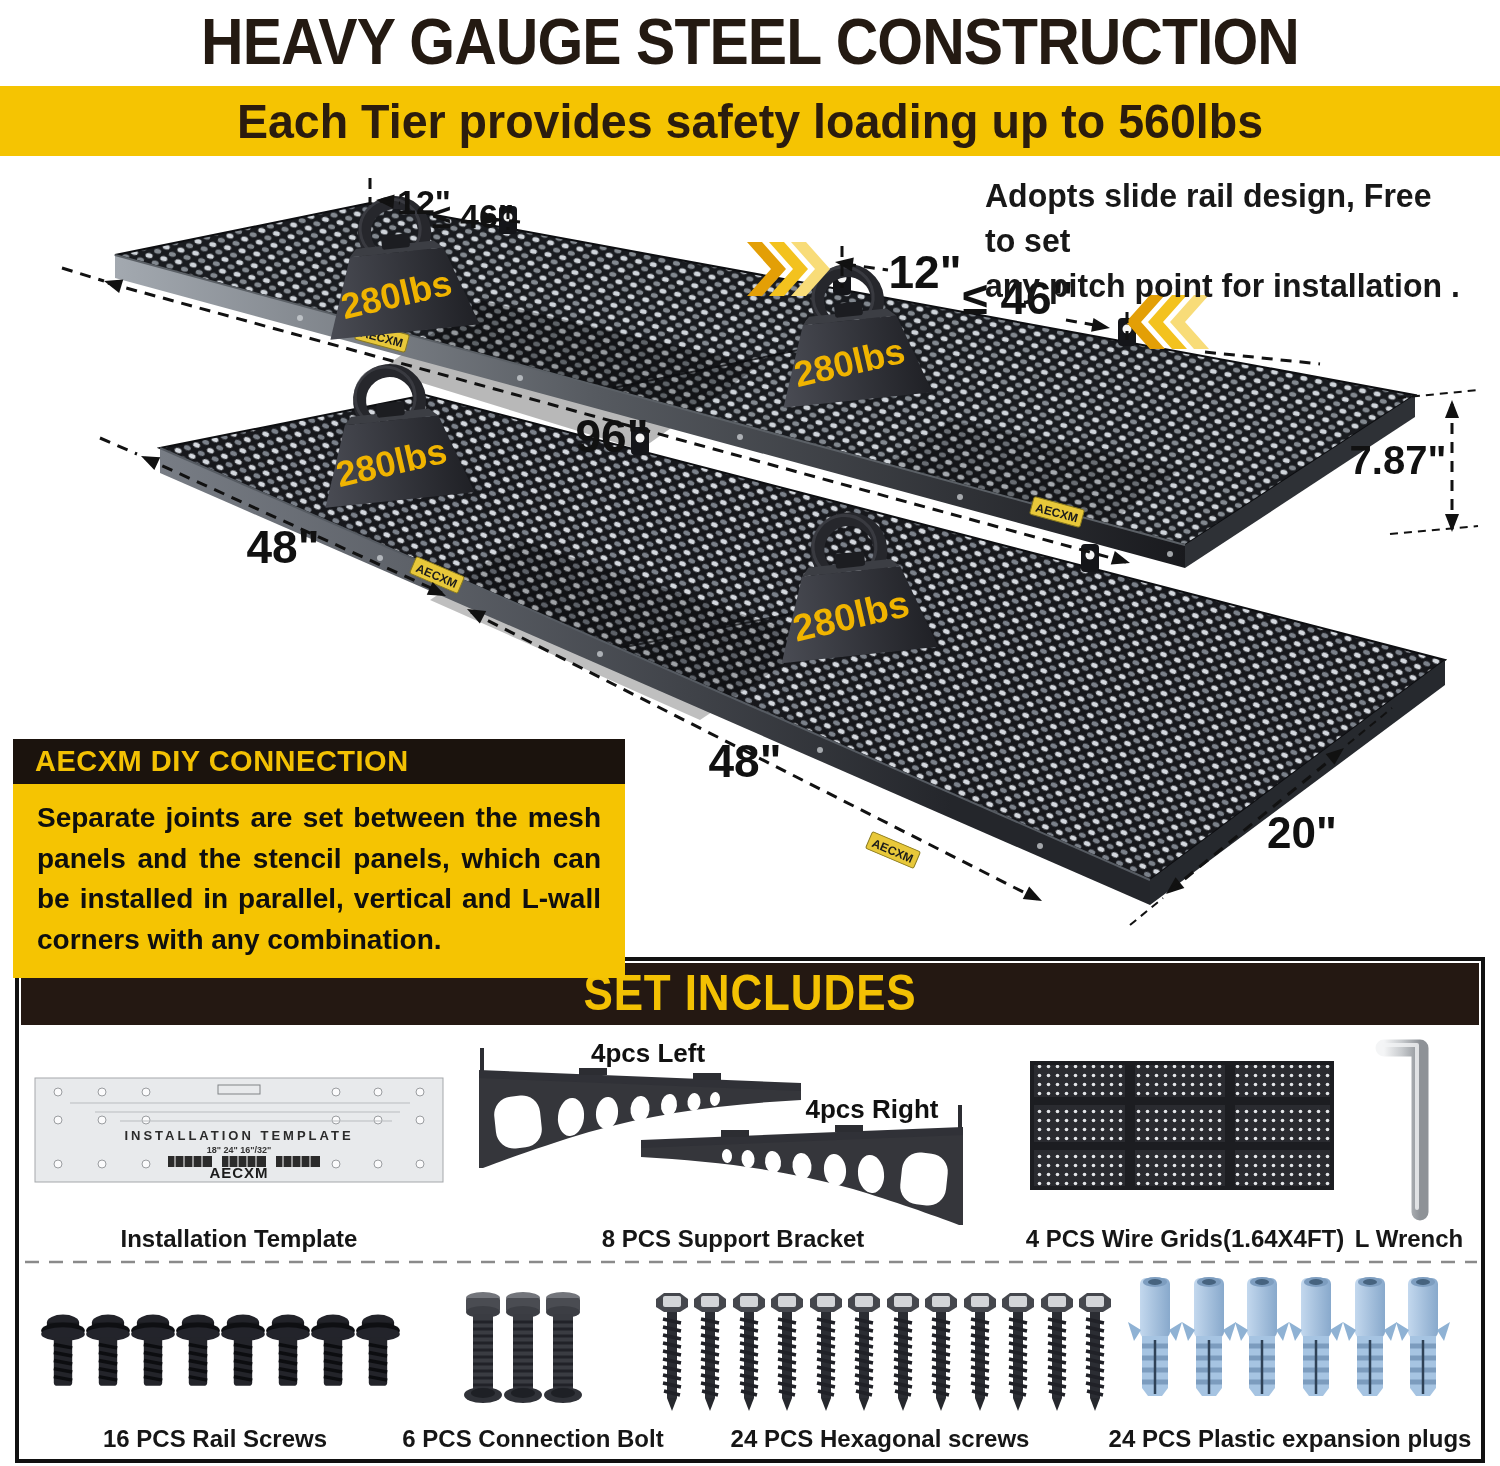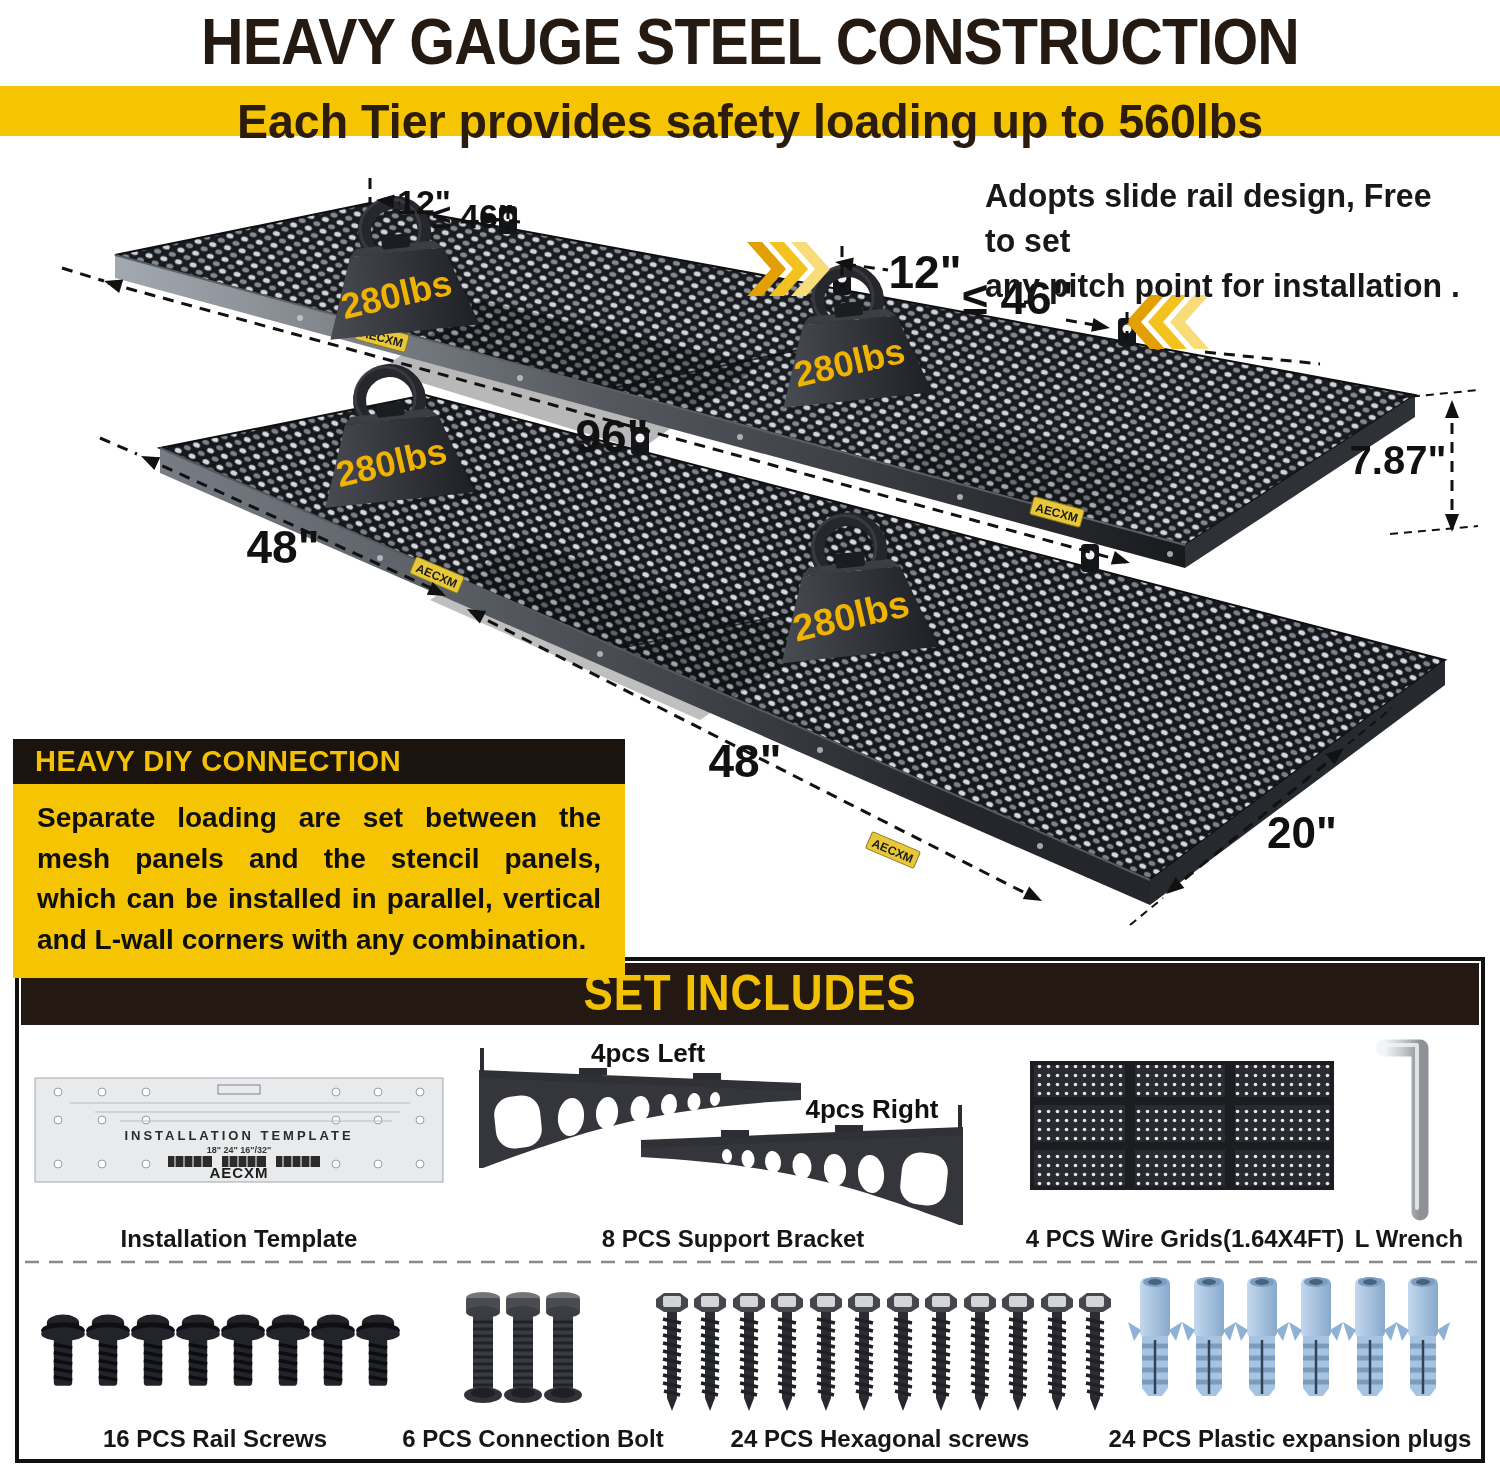--- a/index.html
+++ b/index.html
@@ -1,21 +1,21 @@
 <!DOCTYPE html>
 <html><head>
 <meta charset="utf-8">
 <style>
   html,body{margin:0;padding:0;background:#ffffff;}
   .page{position:relative;width:1500px;height:1466px;background:#fff;overflow:hidden;
         font-family:"Liberation Sans",sans-serif;padding-left:32px;}
   .title{position:absolute;top:0;left:0;width:1500px;text-align:center;
          font-size:64px;font-weight:900;letter-spacing:-1px;color:#241a12;
          transform:scaleX(.92);line-height:84px;white-space:nowrap;}
-  .banner{position:absolute;top:86px;left:0;width:1500px;height:50px;background:#F5C402;}
+  .banner{position:absolute;top:86px;left:0;width:1500px;height:70px;background:#F5C402;}
   .banner-text{width:100%;text-align:center;line-height:70px;font-size:49px;font-weight:800;
          color:#2b1c0e;transform:scaleX(.95);white-space:nowrap;}
   .note{position:absolute;left:985px;top:173px;width:490px;font-size:33px;font-weight:700;
         color:#181818;line-height:45px;transform:scaleX(.97);transform-origin:left top;}
   .diy{position:absolute;left:13px;top:739px;width:612px;}
   .diy-header{height:45px;background:#1b130d;color:#F3C103;font-size:29px;font-weight:900;
         line-height:45px;padding-left:22px;letter-spacing:.5px;}
   .diy-body{background:#F5C402;color:#0f0f0f;font-size:28px;font-weight:700;
         text-align:justify;line-height:1.45;padding:14px 24px 18px 24px;box-sizing:border-box;}
   svg text{font-family:"Liberation Sans",sans-serif;}
@@ -380,17 +380,17 @@
       <text class="cap" x="1290" y="1447" text-anchor="middle">24 PCS Plastic expansion plugs</text>
     </g>
   </svg>
 
   <div class="note">
     <div>Adopts slide rail design, Free to set</div>
     <div>any pitch point for installation .</div>
   </div>
 
   <div class="diy">
-    <div class="diy-header">HEAVY DIY CONNECTION</div>
-    <div class="diy-body">Separate loading are set between the mesh panels and the stencil panels, which can be installed in parallel, vertical and L-wall corners with any combination.</div>
+    <div class="diy-header">AECXM DIY CONNECTION</div>
+    <div class="diy-body">Separate joints are set between the mesh panels and the stencil panels, which can be installed in parallel, vertical and L-wall corners with any combination.</div>
   </div>
 
 </div>
 
 </body></html>

